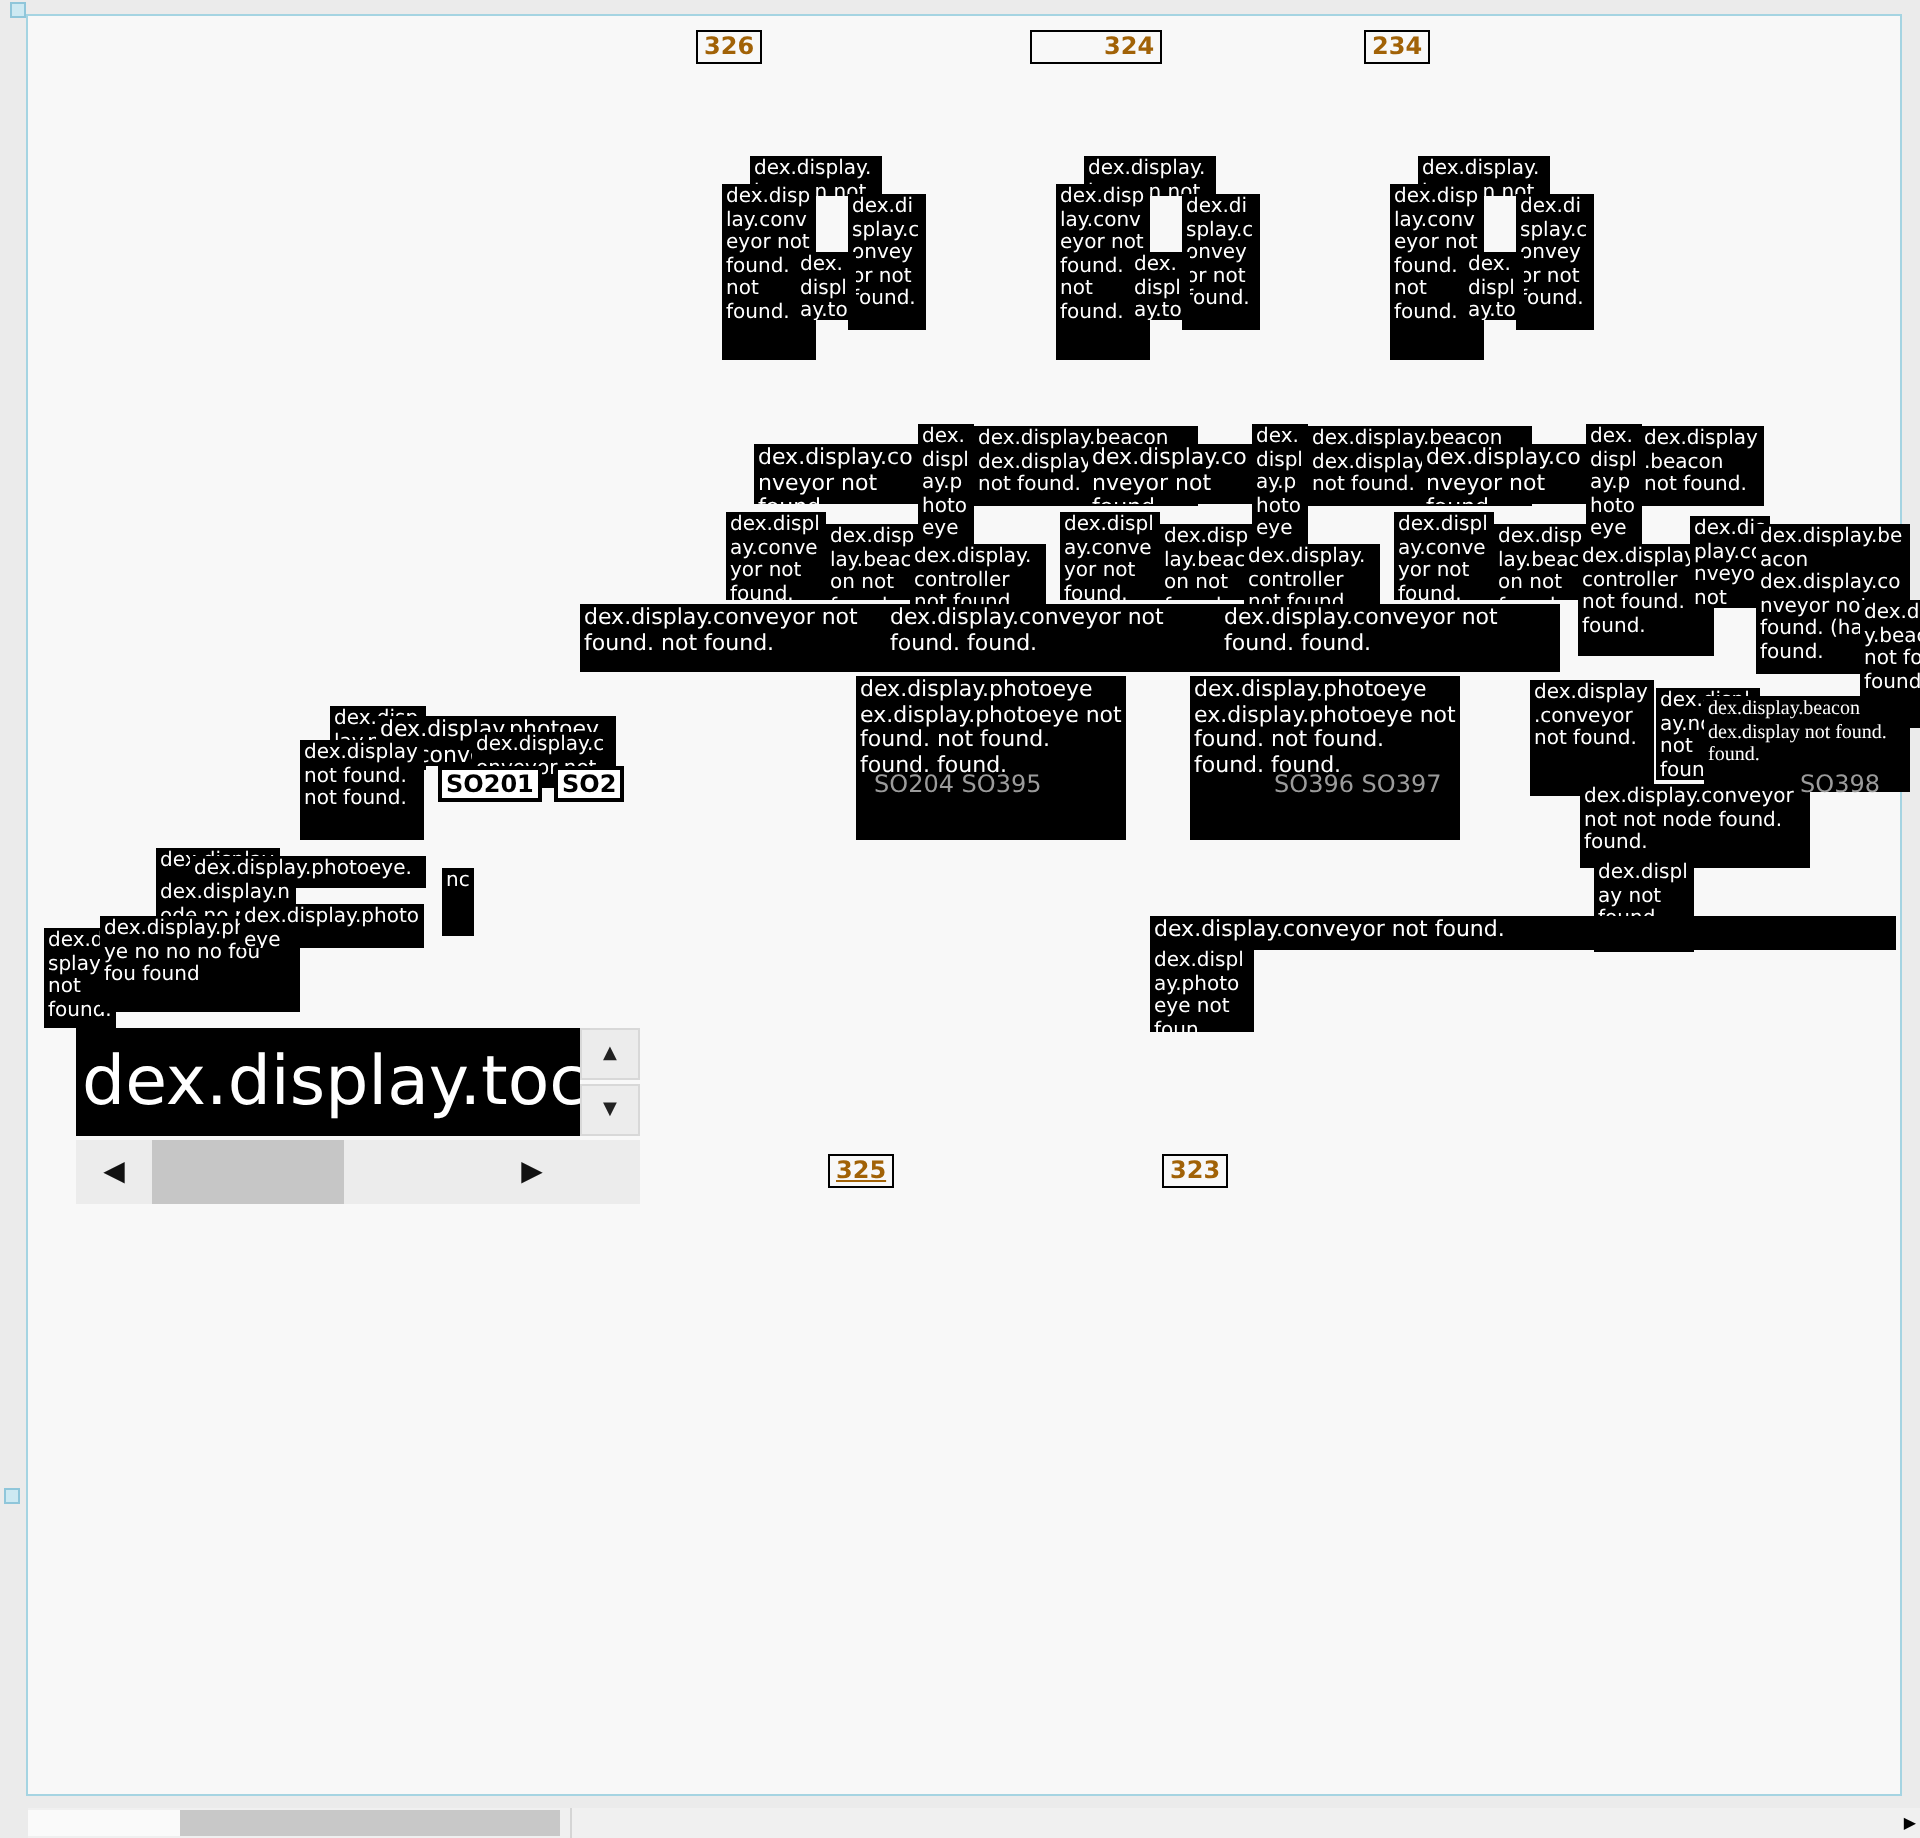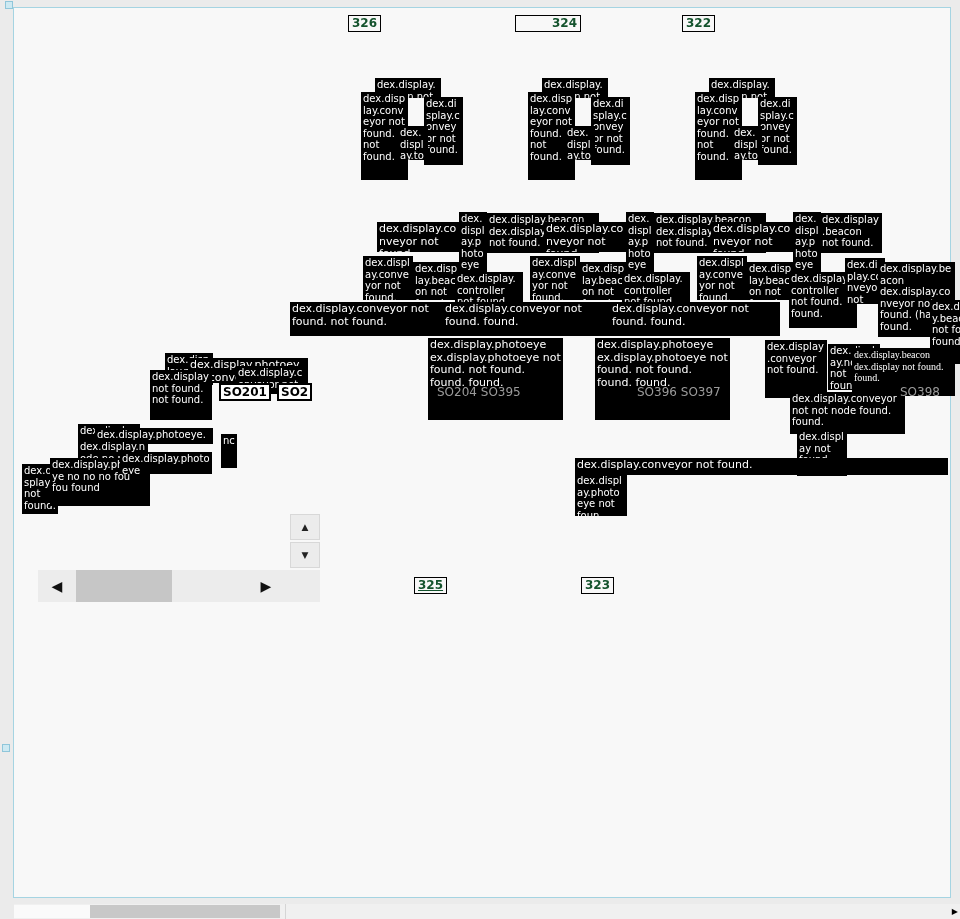--- a/index.html
+++ b/index.html
@@ -14,21 +14,21 @@
     background:#f8f8f8;border:1px solid #a5d4e2;box-sizing:border-box;
   }
   .list{display:contents;}
   .missing-box{
     position:absolute;background:#000;color:#fff;
     font-size:10px;line-height:1.15;padding:1px 2px;box-sizing:border-box;
     overflow:hidden;word-break:break-word;z-index:2;
   }
   .missing-box.nowrap{white-space:nowrap;}
   .station-label{
-    position:absolute;border:1px solid #000;background:#f8f8f8;color:#14532d;
+    position:absolute;border:1px solid #000;background:#f8f8f8;color:#a16207;
     font-size:12px;font-weight:700;line-height:15px;padding:0 3px;z-index:6;
   }
   .so-boxed{
     position:absolute;border:2px solid #000;background:#fff;color:#000;
     font-size:12px;font-weight:700;line-height:14px;padding:0 2px;z-index:5;white-space:nowrap;
   }
   .so-gray{
     position:absolute;color:#9b9b9b;font-size:12px;z-index:5;white-space:nowrap;
   }
   .toc-box{
@@ -187,21 +187,21 @@
     </div>
 
   
   <div class="list">
     
   
       <div class="station-label" style="left: 348px; top: 15px;">326</div>
     
       <div class="station-label" style="left: 515px; top: 15px; padding-left: 36px;">324</div>
     
-      <div class="station-label" style="left: 682px; top: 15px;">322</div>
+      <div class="station-label" style="left: 682px; top: 15px;">234</div>
     
       <div class="station-label" style="left: 414px; top: 577px; text-decoration: underline;">325</div>
     
       <div class="station-label" style="left: 581px; top: 577px;">323</div>
     </div>
 
   
   <div class="list">
     
   
@@ -215,20 +215,21 @@
     
   
       <div class="so-gray" style="left: 437px; top: 385px;">SO204 SO395</div>
     
       <div class="so-gray" style="left: 637px; top: 385px;">SO396 SO397</div>
     
       <div class="so-gray" style="left: 900px; top: 385px;">SO398</div>
     </div>
 
   
+  <div class="toc-box">dex.display.toc</div>
   <div class="spinner">
     <button class="spin up">▲</button>
     <button class="spin down">▼</button>
   </div>
   <div class="hscroll">
     <button class="hs-btn left">◀</button>
     <div class="hs-thumb"></div>
     <button class="hs-btn right">▶</button>
   </div>
 

